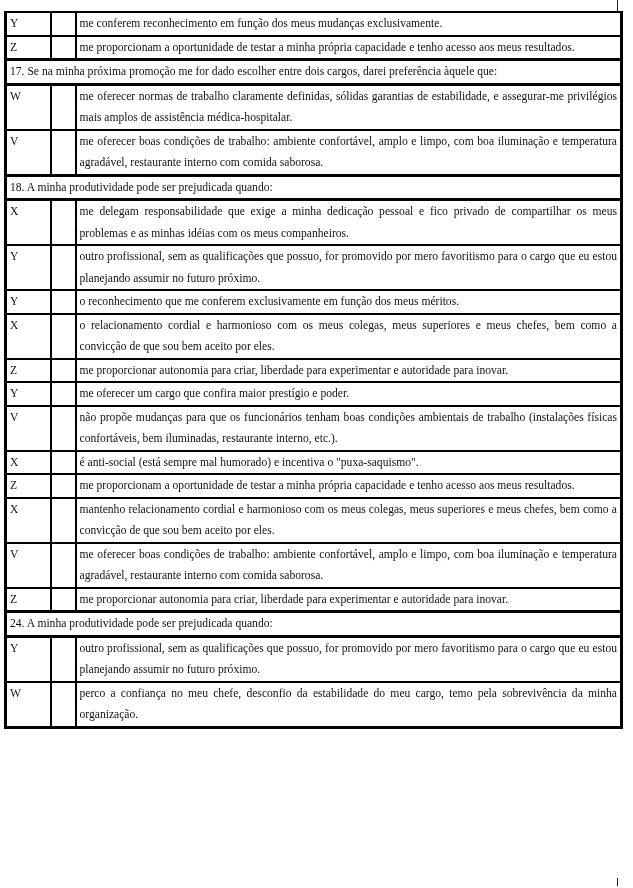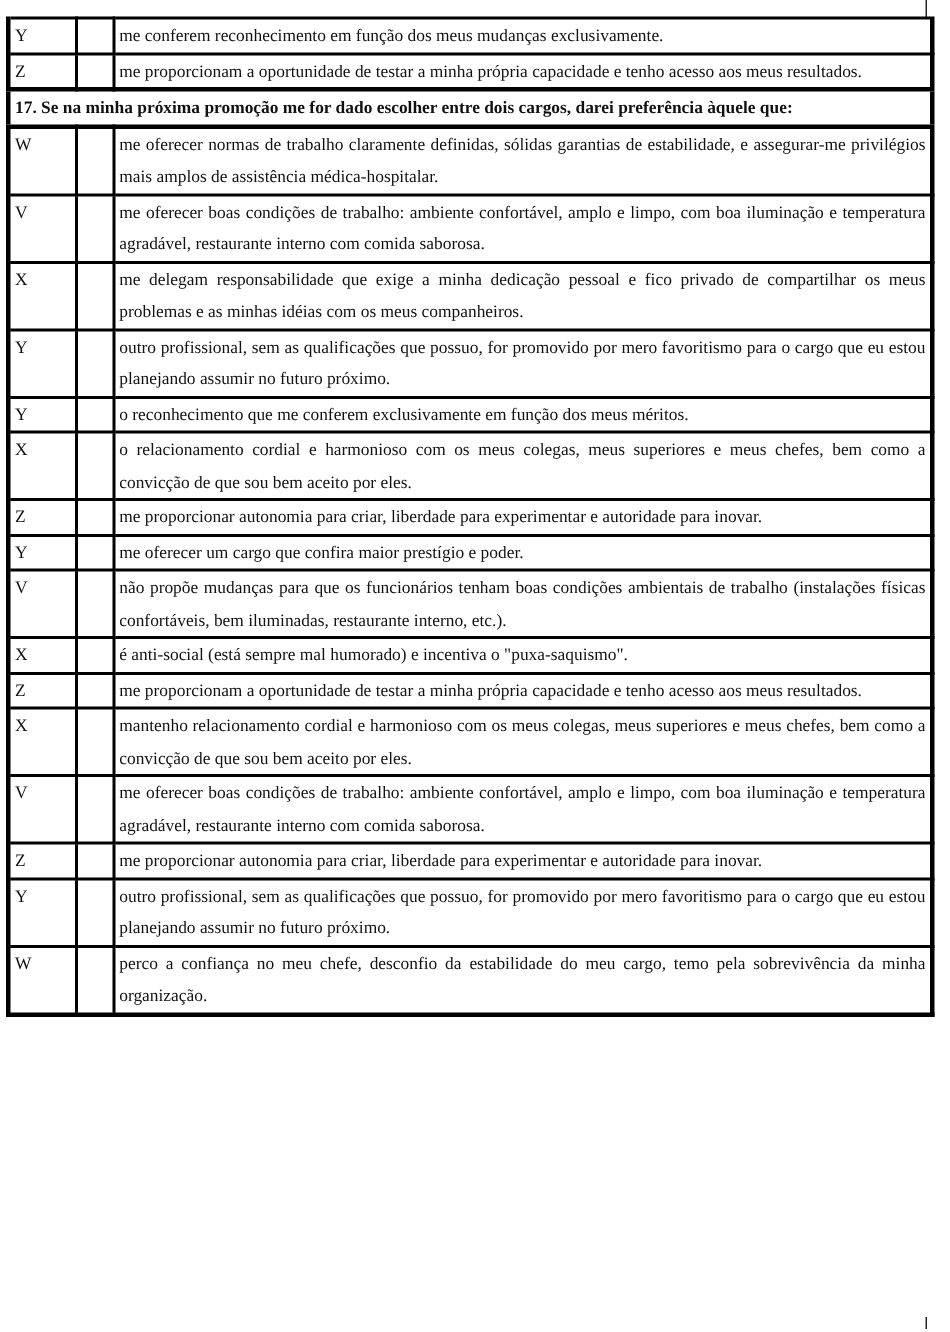--- a/index.html
+++ b/index.html
@@ -6,21 +6,21 @@
   body { width: 633px; height: 888px; position: relative; overflow: hidden;
          font-family: "Liberation Serif", "DejaVu Serif", serif; color: #111; }
   .topline { position: absolute; left: 617px; top: 0; width: 1px; height: 12px; background: #222; }
   .botline { position: absolute; left: 617px; top: 878px; width: 1px; height: 8px; background: #222; }
   table.q { position: absolute; left: 4px; top: 11px; width: 619px; border-collapse: collapse;
             border-left: 3px solid #000; border-right: 3px solid #000; border-top: 2px solid #000; border-bottom: 3px solid #000; table-layout: fixed; }
   table.q td { border: 2px solid #000; padding: 0 3px; vertical-align: top; font-size: 11.6px; line-height: 21.5px; }
   td.letter { width: 40px; padding-left: 4px; }
   td.blank { width: 20px; }
   td.text { text-align: justify; padding-left: 4px; padding-right: 6px; }
-  tr.hdr td { font-weight: bold; border-top: 3px solid #000; border-bottom: 3px solid #000; padding-left: 3px; }
+  tr.hdr td { font-weight: normal; border-top: 3px solid #000; border-bottom: 3px solid #000; padding-left: 3px; }
 </style>
 </head>
 <body>
 
 <div class="topline"></div>
 
 <table class="q">
   <colgroup>
     <col style="width:45px">
       <col style="width:25px">
@@ -46,20 +46,23 @@
       <td class="letter">W</td>
       <td class="blank"></td>
       <td class="text">me oferecer normas de trabalho claramente definidas, sólidas garantias de estabilidade, e assegurar-me privilégios mais amplos de assistência médica-hospitalar.</td>
     </tr>
     <tr>
       <td class="letter">V</td>
       <td class="blank"></td>
       <td class="text">me oferecer boas condições de trabalho: ambiente confortável, amplo e limpo, com boa iluminação e temperatura agradável, restaurante interno com comida saborosa.</td>
     </tr>
 
+    <tr class="hdr">
+      <td colspan="3">18. A minha produtividade pode ser prejudicada quando:</td>
+    </tr>
     <tr>
       <td class="letter">X</td>
       <td class="blank"></td>
       <td class="text">me delegam responsabilidade que exige a minha dedicação pessoal e fico privado de compartilhar os meus problemas e as minhas idéias com os meus companheiros.</td>
     </tr>
     <tr>
       <td class="letter">Y</td>
       <td class="blank"></td>
       <td class="text">outro profissional, sem as qualificações que possuo, for promovido por mero favoritismo para o cargo que eu estou planejando assumir no futuro próximo.</td>
     </tr>
@@ -112,20 +115,23 @@
       <td class="letter">V</td>
       <td class="blank"></td>
       <td class="text">me oferecer boas condições de trabalho: ambiente confortável, amplo e limpo, com boa iluminação e temperatura agradável, restaurante interno com comida saborosa.</td>
     </tr>
     <tr>
       <td class="letter">Z</td>
       <td class="blank"></td>
       <td class="text">me proporcionar autonomia para criar, liberdade para experimentar e autoridade para inovar.</td>
     </tr>
 
+    <tr class="hdr">
+      <td colspan="3">24. A minha produtividade pode ser prejudicada quando:</td>
+    </tr>
     <tr>
       <td class="letter">Y</td>
       <td class="blank"></td>
       <td class="text">outro profissional, sem as qualificações que possuo, for promovido por mero favoritismo para o cargo que eu estou planejando assumir no futuro próximo.</td>
     </tr>
     <tr>
       <td class="letter">W</td>
       <td class="blank"></td>
       <td class="text">perco a confiança no meu chefe, desconfio da estabilidade do meu cargo, temo pela sobrevivência da minha organização.</td>
     </tr>

